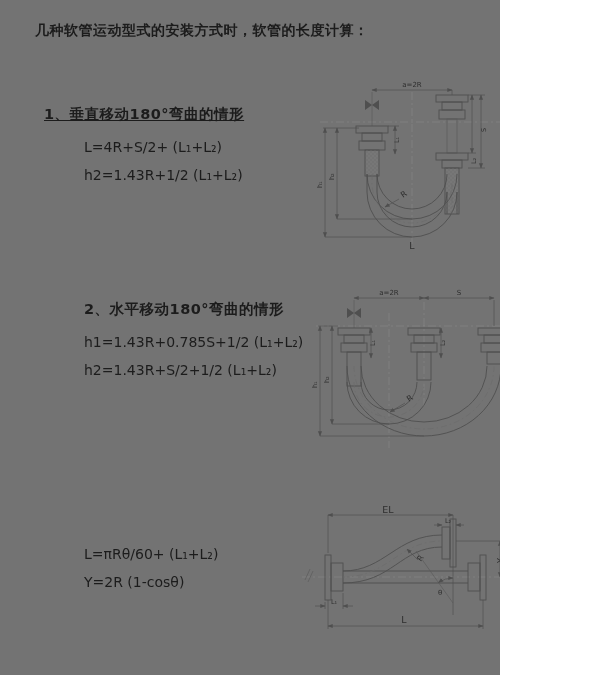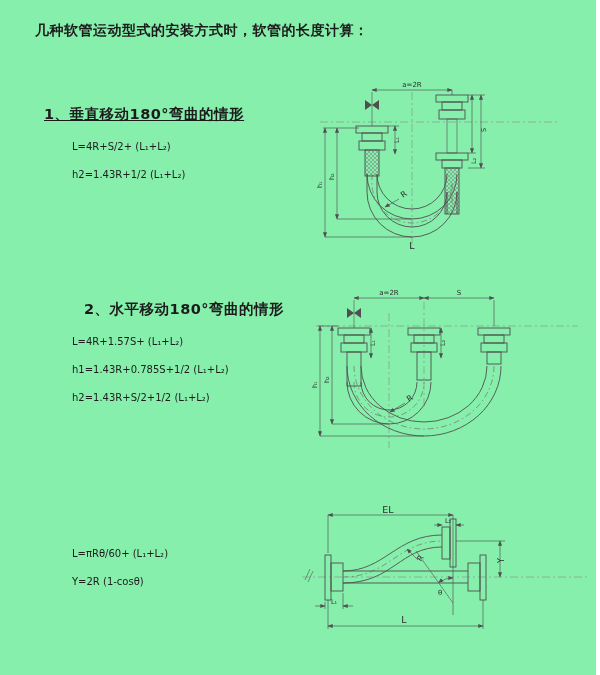--- a/index.html
+++ b/index.html
@@ -1,20 +1,20 @@
 <!DOCTYPE html>
 <html><head>
 <meta charset="utf-8">
 <style>
   html,body{margin:0;padding:0;background:#ffffff;}
-  .page{position:relative;width:596px;height:675px;background:#86efac;overflow:hidden;
+  .page{position:relative;width:500px;height:675px;background:#737373;overflow:hidden;
         font-family:"DejaVu Sans","Liberation Sans",sans-serif;color:#1c1c1c;}
   .title{position:absolute;left:35px;top:22px;font-size:14px;font-weight:600;letter-spacing:.5px;}
   .sec-heading{position:absolute;left:44px;font-size:14.5px;font-weight:600;letter-spacing:.5px;white-space:nowrap;}
-  .formulas{position:absolute;left:72px;font-size:10px;line-height:28px;white-space:nowrap;}
+  .formulas{position:absolute;left:84px;font-size:14px;line-height:28px;white-space:nowrap;}
   .formula{height:28px;}
   .diagram{position:absolute;}
   svg{display:block;}
   .s   {stroke:#4f4f4f;fill:none;stroke-width:.9;}
   .thin{stroke:#5a5a5a;fill:none;stroke-width:.65;}
   .dim {stroke:#4f4f4f;fill:none;stroke-width:.65;}
   .cl  {stroke:#8c8c8c;fill:none;stroke-width:.6;stroke-dasharray:8 3 2 3;}
   .dash{stroke:#6a6a6a;fill:none;stroke-width:.65;stroke-dasharray:6 3 1.5 3;}
   .braidfill{fill:url(#b1);}
   text{fill:#2e2e2e;font-family:"DejaVu Sans",sans-serif;}
@@ -29,21 +29,20 @@
   <div class="title">几种软管运动型式的安装方式时，软管的长度计算：</div>
 
   <div class="sec-heading" style="top:105px;text-decoration:underline;">1、垂直移动180°弯曲的情形</div>
   <div class="formulas" style="top:133px;">
     <div class="formula">L=4R+S/2+ (L₁+L₂)</div>
     <div class="formula">h2=1.43R+1/2 (L₁+L₂)</div>
   </div>
 
   <div class="sec-heading" style="top:300px;margin-left:40px;">2、水平移动180°弯曲的情形</div>
   <div class="formulas" style="top:328px;">
-    <div class="formula">L=4R+1.57S+ (L₁+L₂)</div>
     <div class="formula">h1=1.43R+0.785S+1/2 (L₁+L₂)</div>
     <div class="formula">h2=1.43R+S/2+1/2 (L₁+L₂)</div>
   </div>
 
   <div class="formulas" style="top:540px;">
     <div class="formula">L=πRθ/60+ (L₁+L₂)</div>
     <div class="formula">Y=2R (1-cosθ)</div>
   </div>
 
   <div class="diagram" style="left:315px;top:78px;width:250px;height:175px;">

